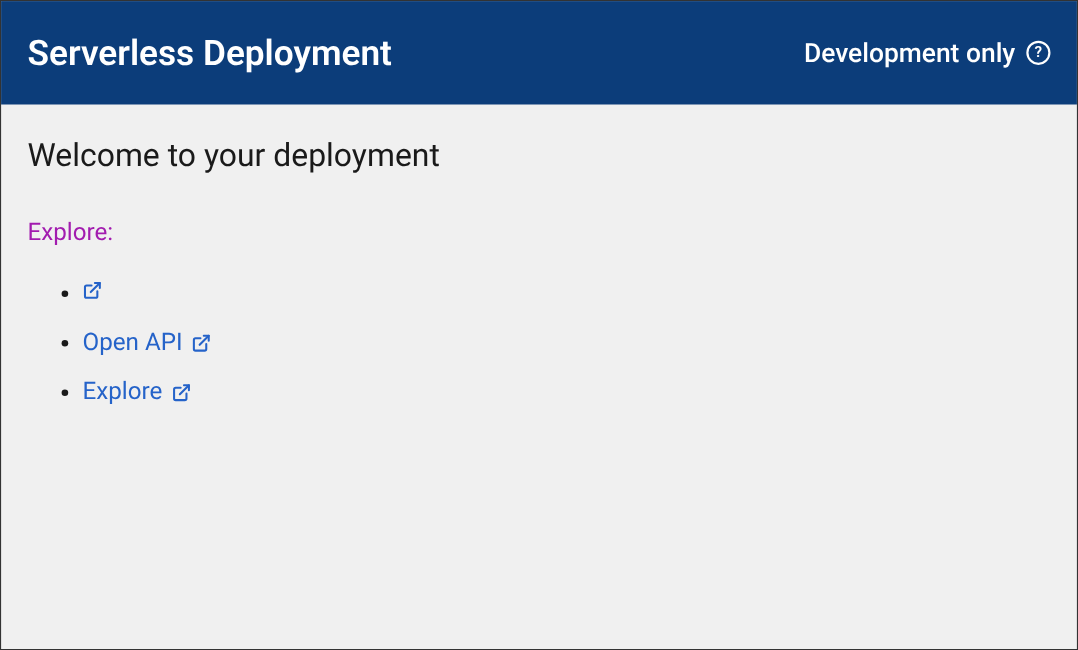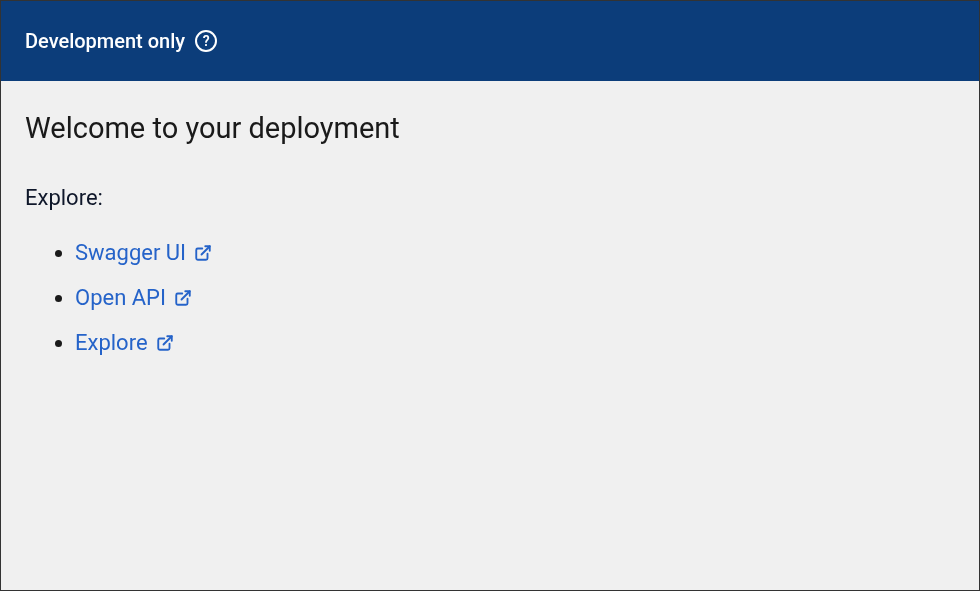--- a/index.html
+++ b/index.html
@@ -25,21 +25,21 @@
     .header-title {
       font-size: 32px;
       font-weight: 600;
     }
     .header-right {
       display: flex;
       align-items: center;
       gap: 10px;
     }
     .header-badge {
-      font-size: 20px;
+      font-size: 24px;
       font-weight: 500;
     }
     .help-icon {
       display: inline-flex;
       align-items: center;
       justify-content: center;
       width: 22px;
       height: 22px;
       border: 2px solid #fff;
       border-radius: 50%;
@@ -51,21 +51,21 @@
     .content {
       padding: 30px 24px;
     }
     .welcome-text {
       font-size: 29px;
       color: #1a1a1a;
       margin-bottom: 40px;
     }
     .explore-label {
       font-size: 22px;
-      color: #0f172a;
+      color: #a21caf;
       margin-bottom: 30px;
     }
     .link-list {
       list-style: disc;
       padding-left: 50px;
     }
     .link-list li {
       margin-bottom: 20px;
       font-size: 22px;
       color: #1a1a1a;
@@ -84,33 +84,33 @@
     }
     .external-icon svg {
       width: 18px;
       height: 18px;
     }
   </style>
 </head>
 <body>
 
 <div class="header">
+  <div class="header-title">Serverless Deployment</div>
   <div class="header-right">
     <span class="header-badge">Development only</span>
     <span class="help-icon">?</span>
   </div>
 </div>
 
 <div class="content">
   <div class="welcome-text">Welcome to your deployment</div>
   <div class="explore-label">Explore:</div>
   <ul class="link-list">
     <li>
       <a class="link-item">
-        <span>Swagger UI</span>
         <span class="external-icon">
           <svg viewBox="0 0 24 24" fill="none" stroke="currentColor" stroke-width="2.5" stroke-linecap="round" stroke-linejoin="round">
             <path d="M18 13v6a2 2 0 0 1-2 2H5a2 2 0 0 1-2-2V8a2 2 0 0 1 2-2h6"></path>
             <polyline points="15 3 21 3 21 9"></polyline>
             <line x1="10" y1="14" x2="21" y2="3"></line>
           </svg>
         </span>
       </a>
     </li>
     <li>

